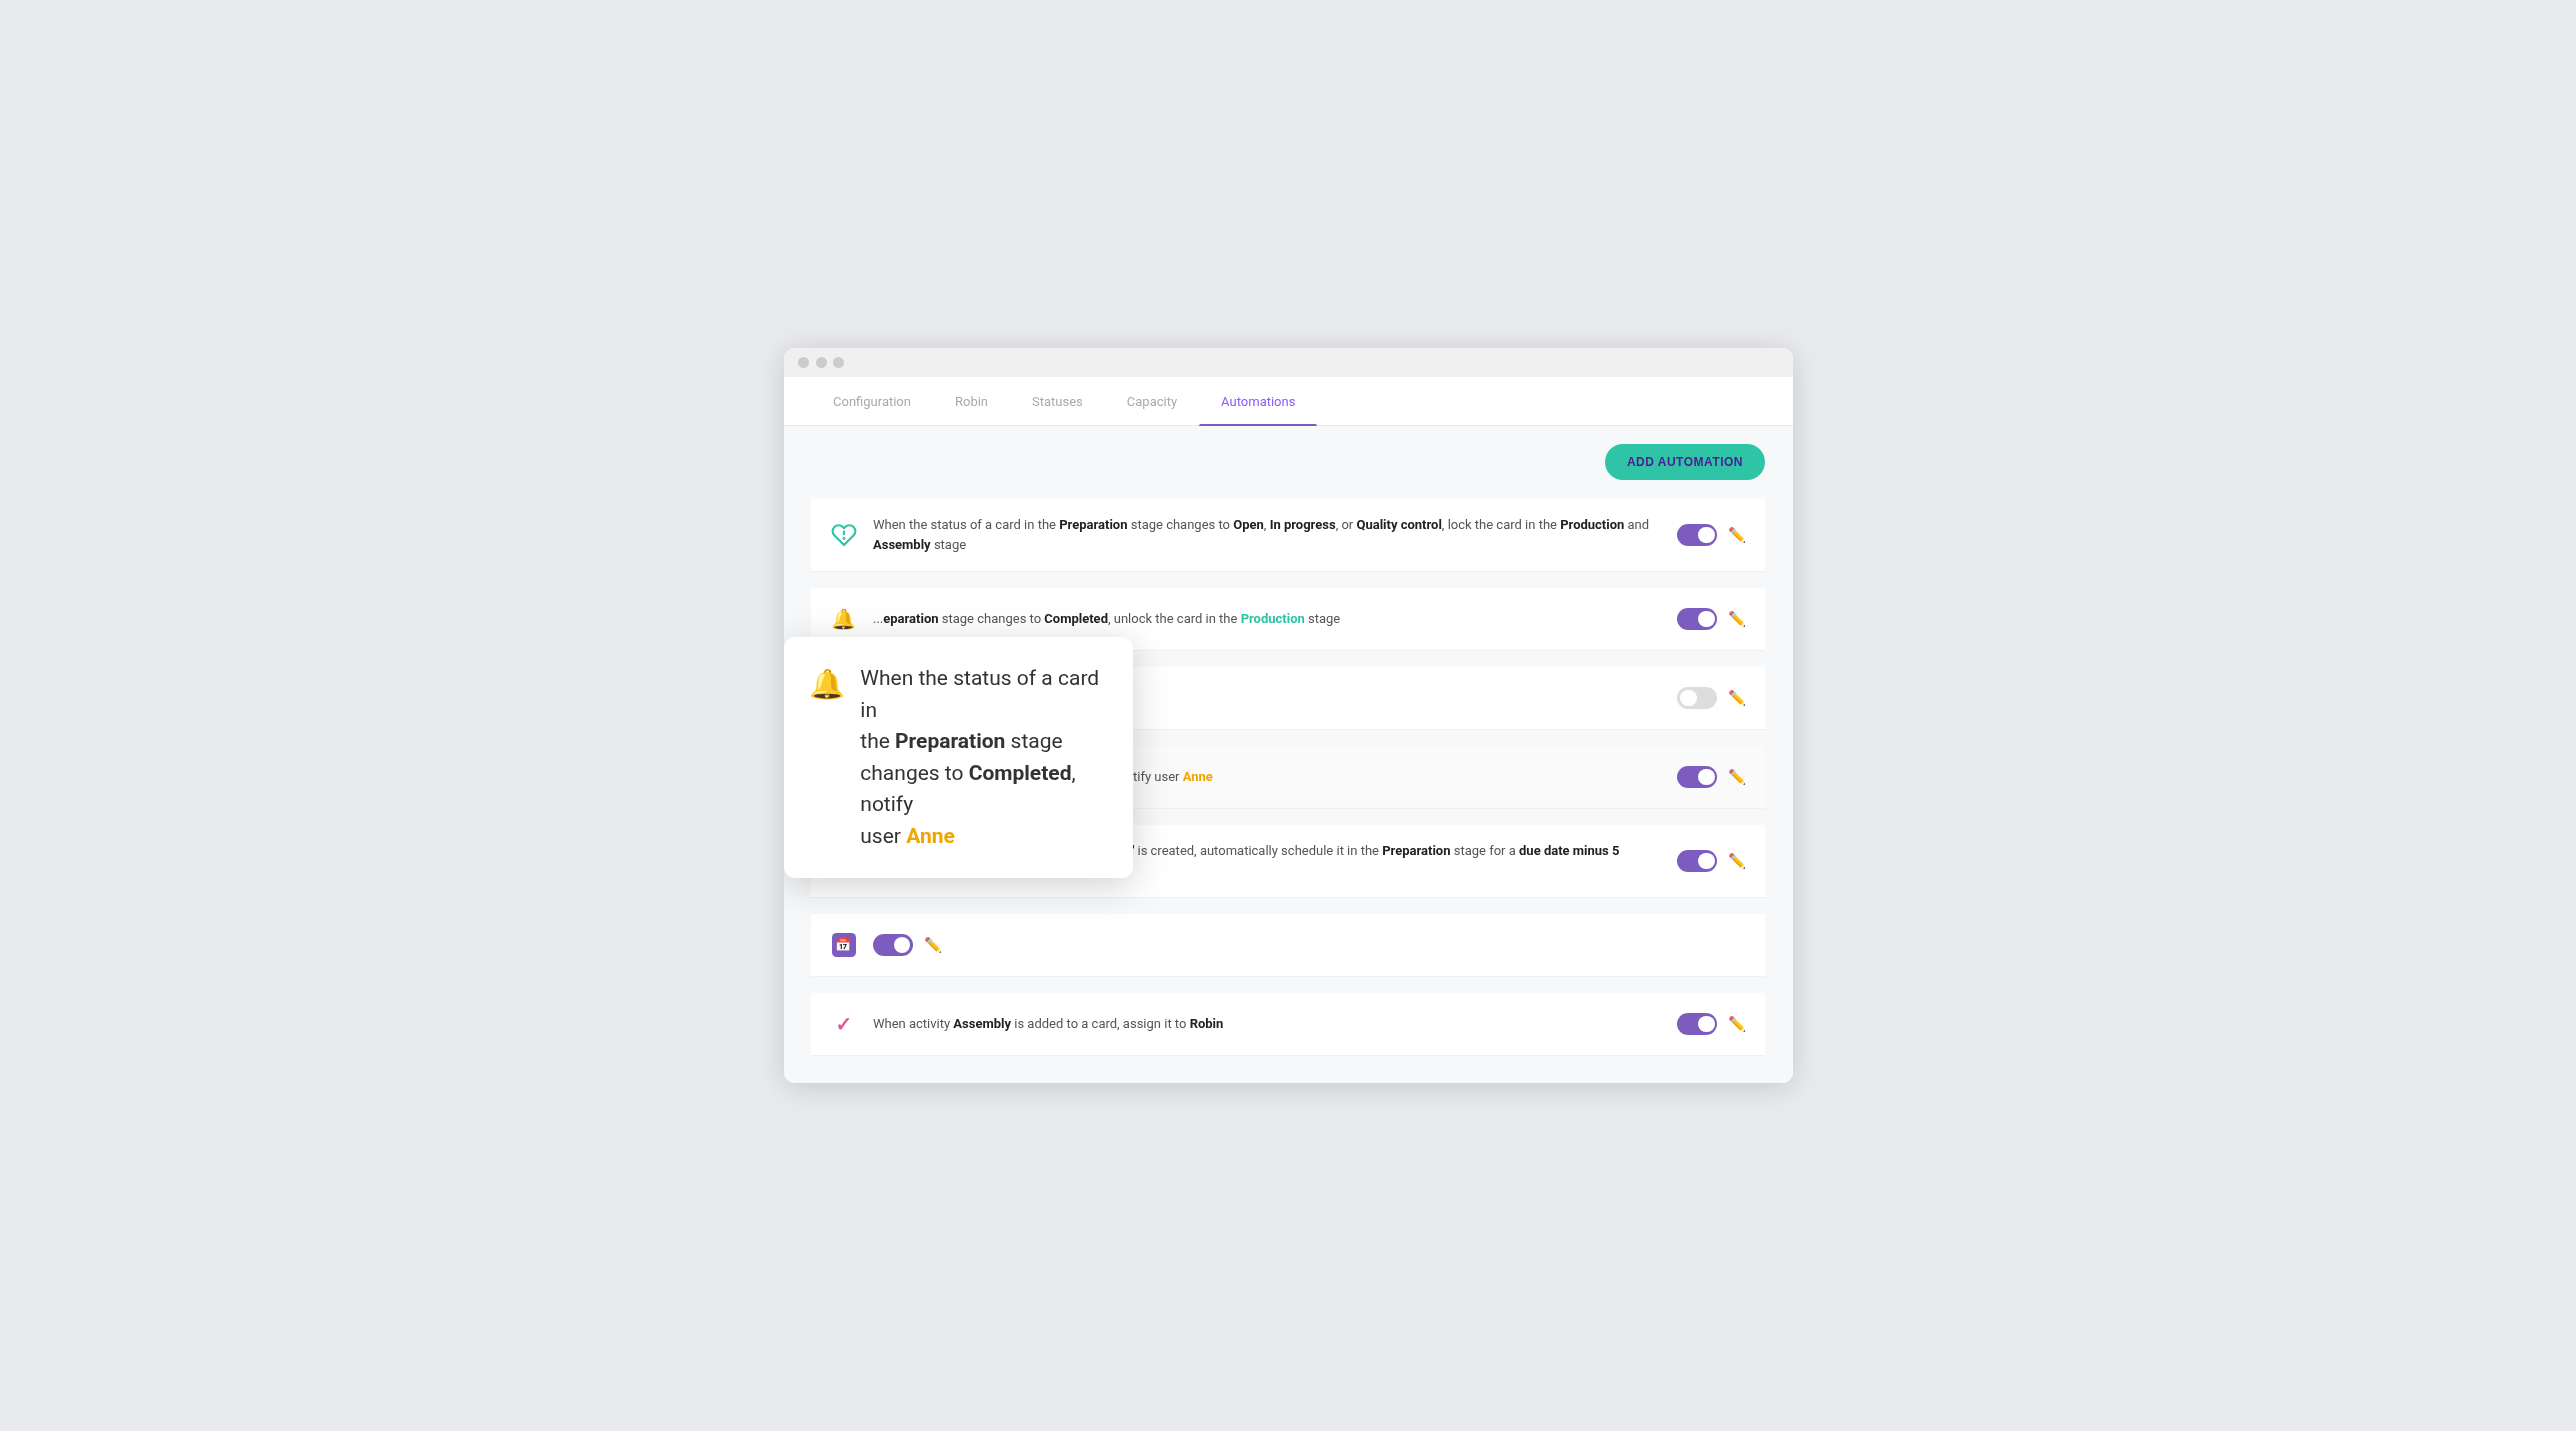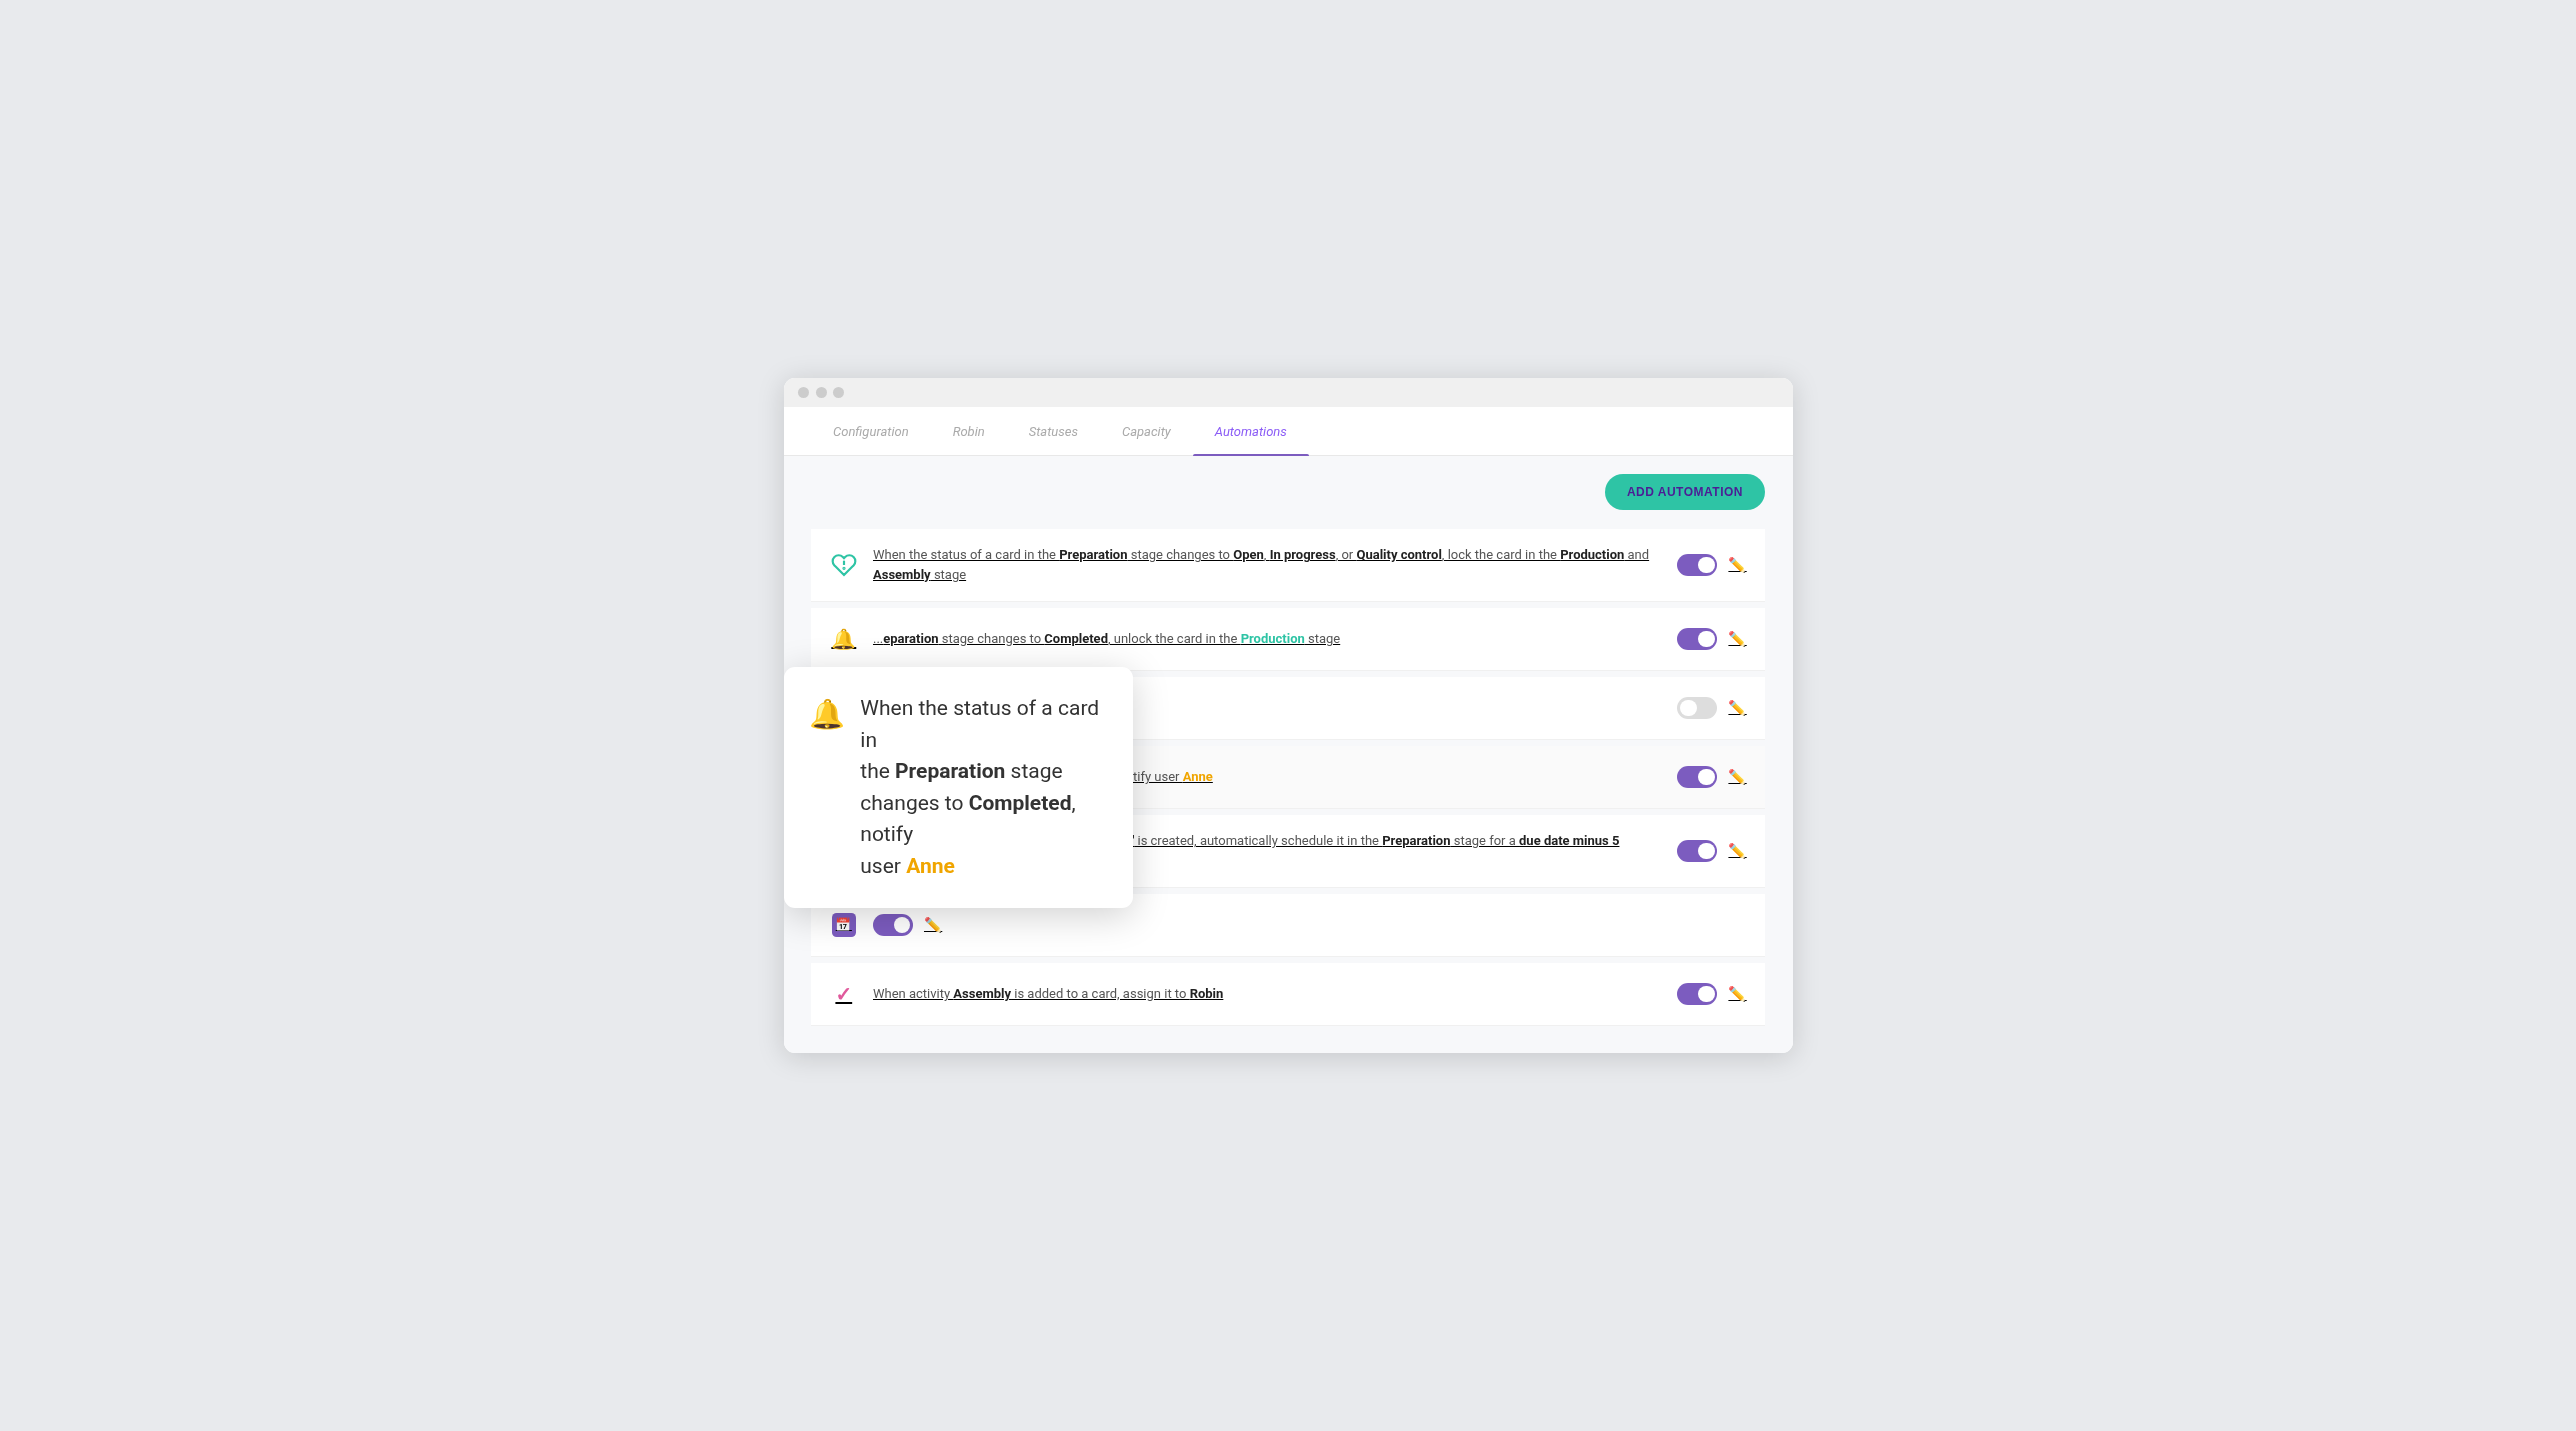--- a/index.html
+++ b/index.html
@@ -31,21 +31,20 @@
     .dot {
       width: 11px; height: 11px;
       border-radius: 50%;
       background: #ccc;
     }
     .tabs {
       display: flex;
       border-bottom: 0.9px solid #e8e8e8;
       padding: 0 27.5px;
       background: #fff;
-      font-style: italic;
     }
     .tab {
       padding: 16.5px 22px;
       color: #aaa;
       font-size: 13px;
       cursor: pointer;
       position: relative;
       white-space: nowrap;
     }
     .tab.active {
@@ -78,22 +77,21 @@
       border-radius: 18.3px;
       padding: 11px 22px;
       font-size: 12px;
       font-weight: 700;
       letter-spacing: 0.5px;
       cursor: pointer;
     }
     .automation-list {
       display: flex;
       flex-direction: column;
-      gap: 6px;
-      text-decoration: underline;
+      gap: 16px;
     }
     .automation-row {
       display: flex;
       align-items: center;
       background: #fff;
       border-bottom: 0.9px solid #f0f0f0;
       padding: 16.5px 18.3px;
       gap: 14.7px;
     }
     .automation-icon {

